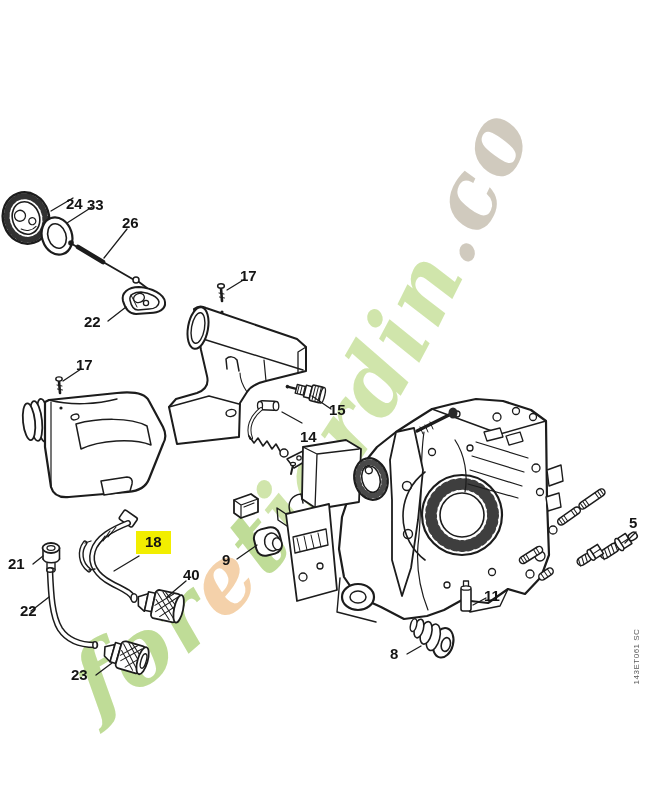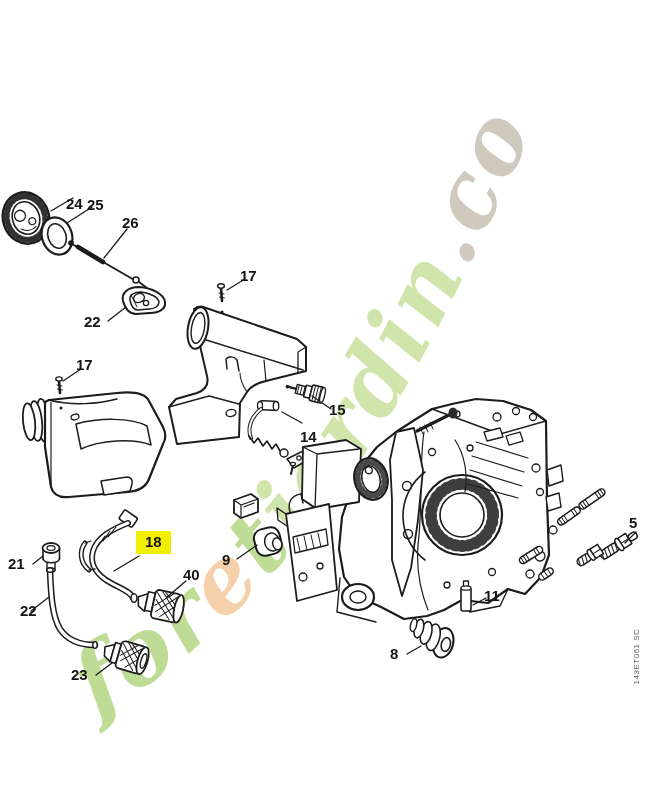--- a/index.html
+++ b/index.html
@@ -305,21 +305,21 @@
       <path d="M 186 581 L 167 597"></path>
       <path d="M 96 675 L 112 663"></path>
       <path d="M 237 559 L 257 545"></path>
       <path d="M 486 598 L 473 605"></path>
       <path d="M 407 654 L 421 646"></path>
       <path d="M 636 532 L 625 543"></path>
     </g>
   </svg>
 
   <div class="plabel" style="left:66px;top:195px">24</div>
-  <div class="plabel" style="left:87px;top:196px">25</div>
+  <div class="plabel" style="left:87px;top:196px">33</div>
   <div class="plabel" style="left:122px;top:214px">26</div>
   <div class="plabel" style="left:84px;top:313px">22</div>
   <div class="plabel" style="left:240px;top:267px">17</div>
   <div class="plabel" style="left:76px;top:356px">17</div>
   <div class="plabel" style="left:329px;top:401px">15</div>
   <div class="plabel" style="left:300px;top:428px">14</div>
   <div class="plabel hl" style="left: 136px; top: 531px; background: rgb(242, 238, 0);">18</div>
   <div class="plabel" style="left:8px;top:555px">21</div>
   <div class="plabel" style="left:20px;top:602px">22</div>
   <div class="plabel" style="left:183px;top:566px">40</div>

